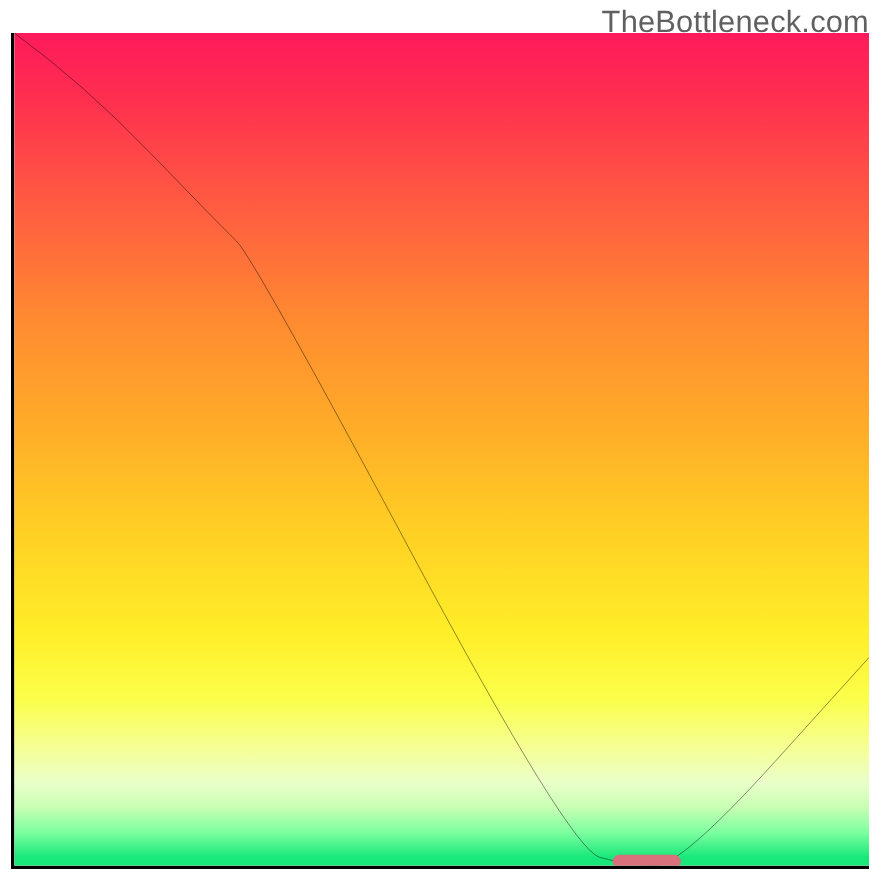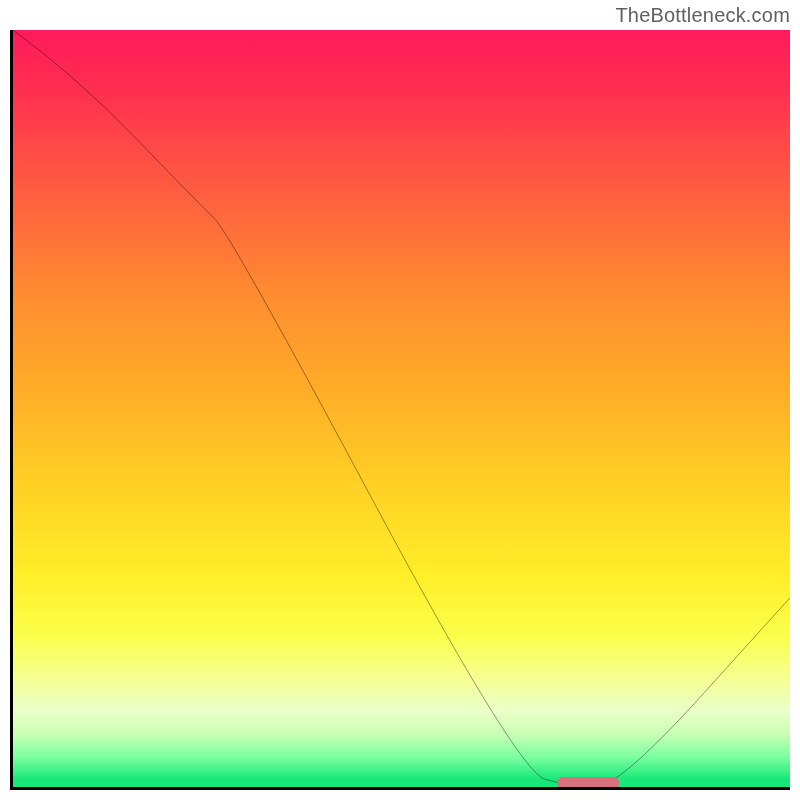--- a/index.html
+++ b/index.html
@@ -13,21 +13,21 @@
   .container {
     position: relative;
     width: 800px;
     height: 800px;
   }
   .watermark {
     position: absolute;
     top: 4px;
     right: 10px;
     color: #606060;
-    font-size: 20px;
+    font-size: 28px;
     font-weight: 400;
     letter-spacing: 0.2px;
   }
   .plot-frame {
     position: absolute;
     left: 10px;
     top: 30px;
     width: 780px;
     height: 760px;
     border-left: 3px solid #000;

